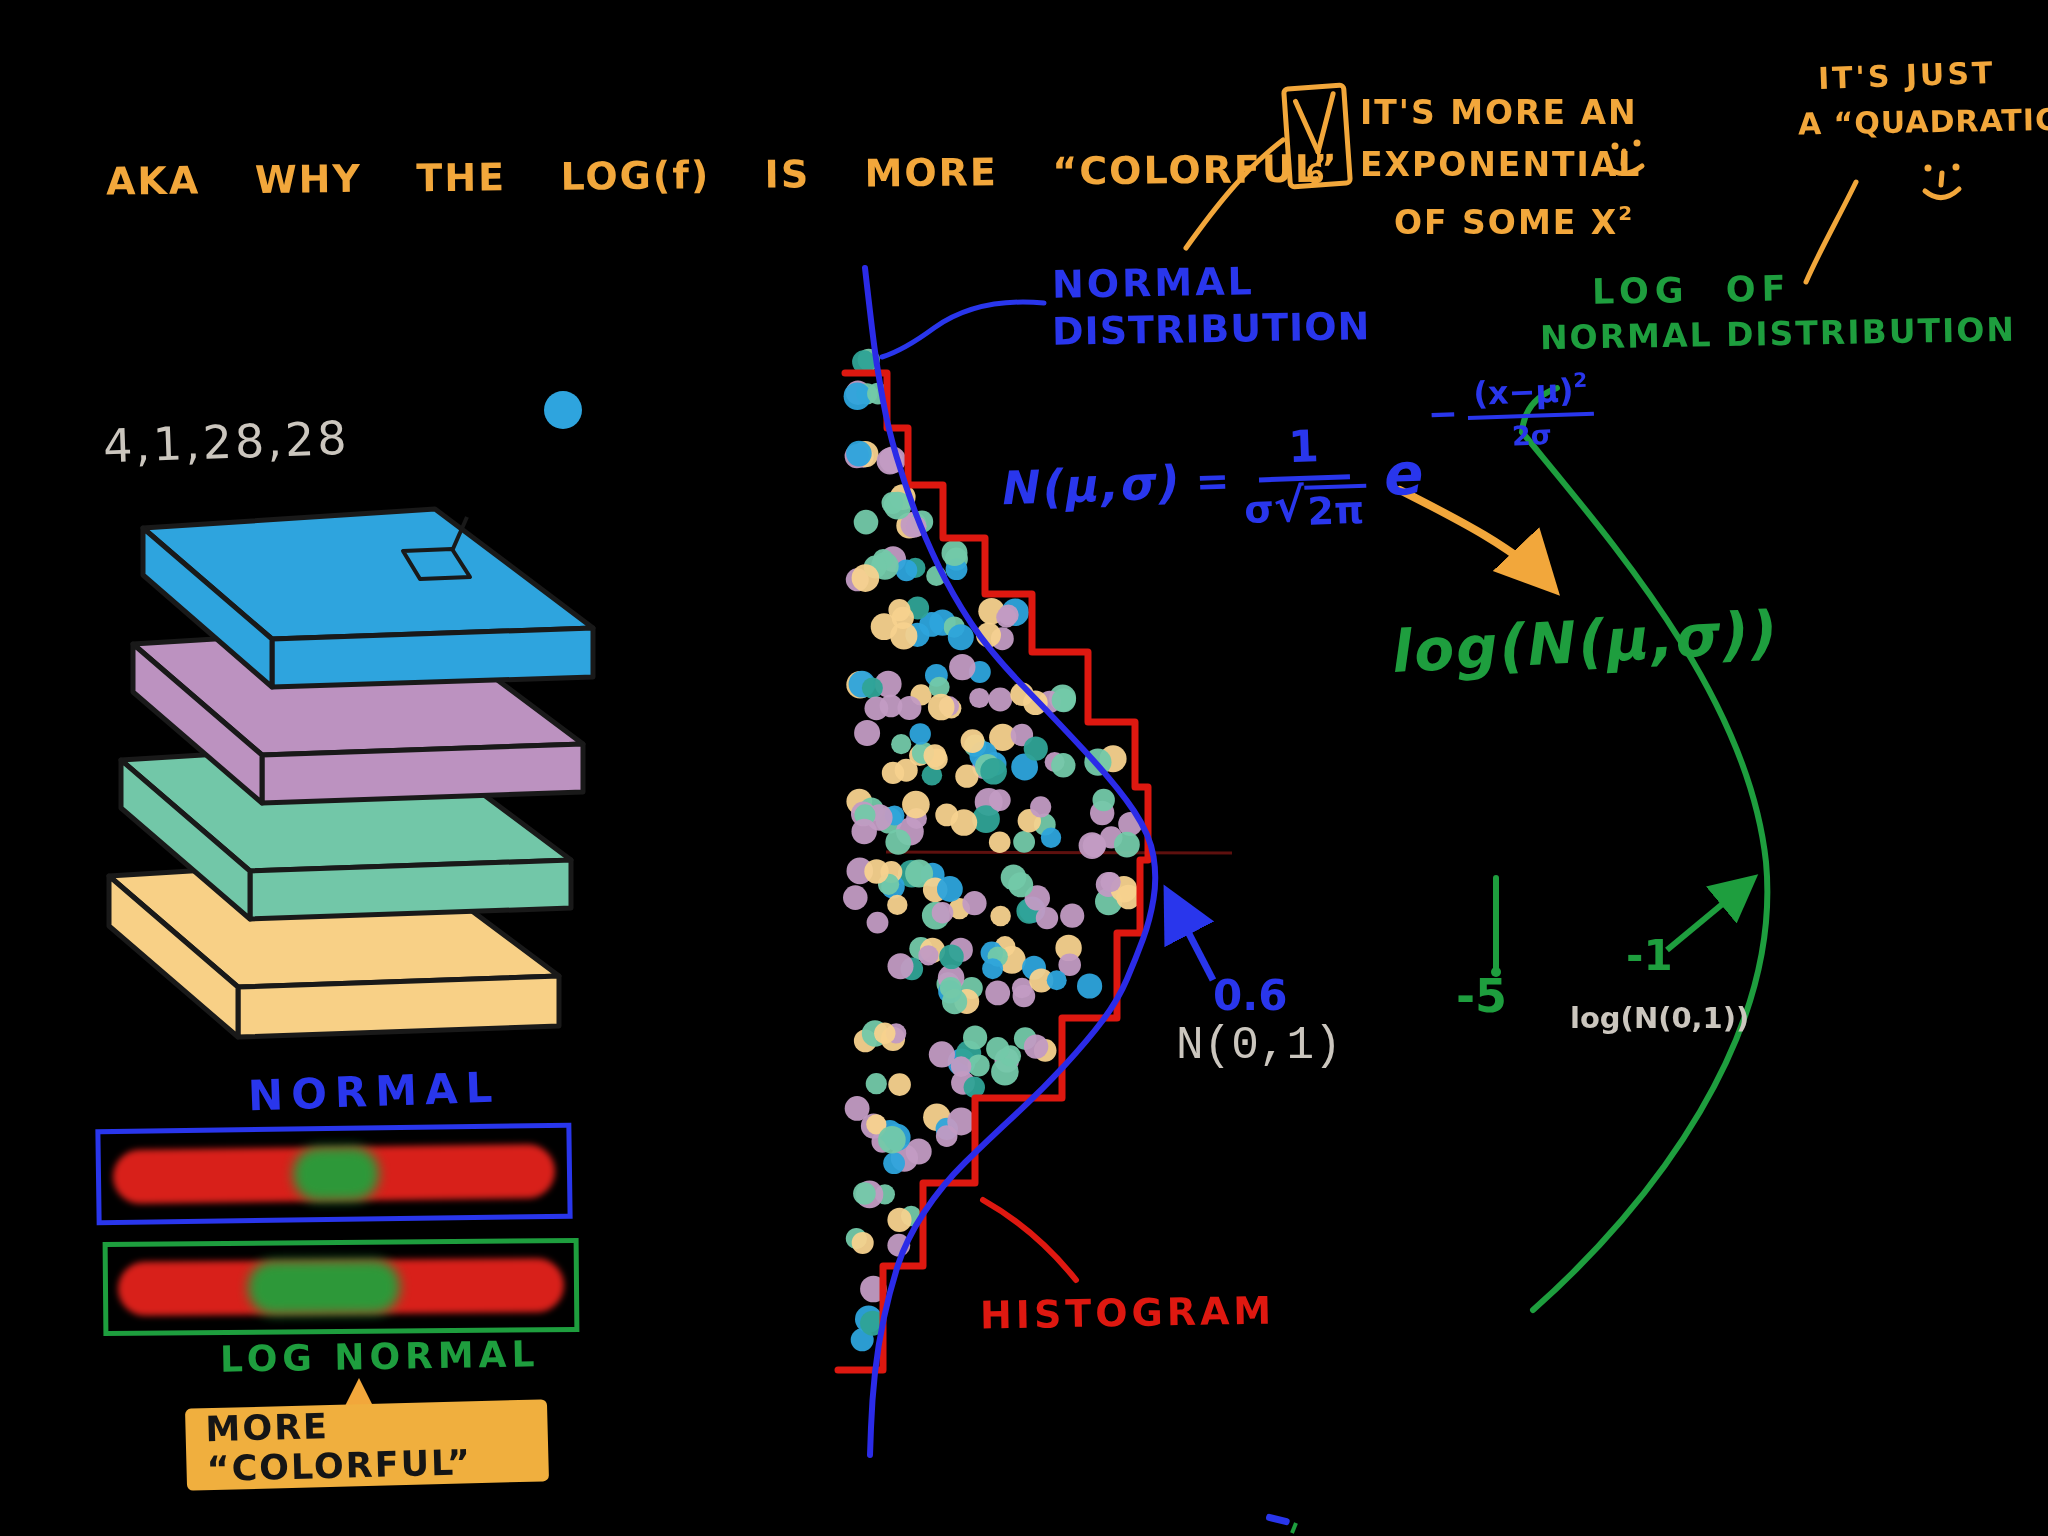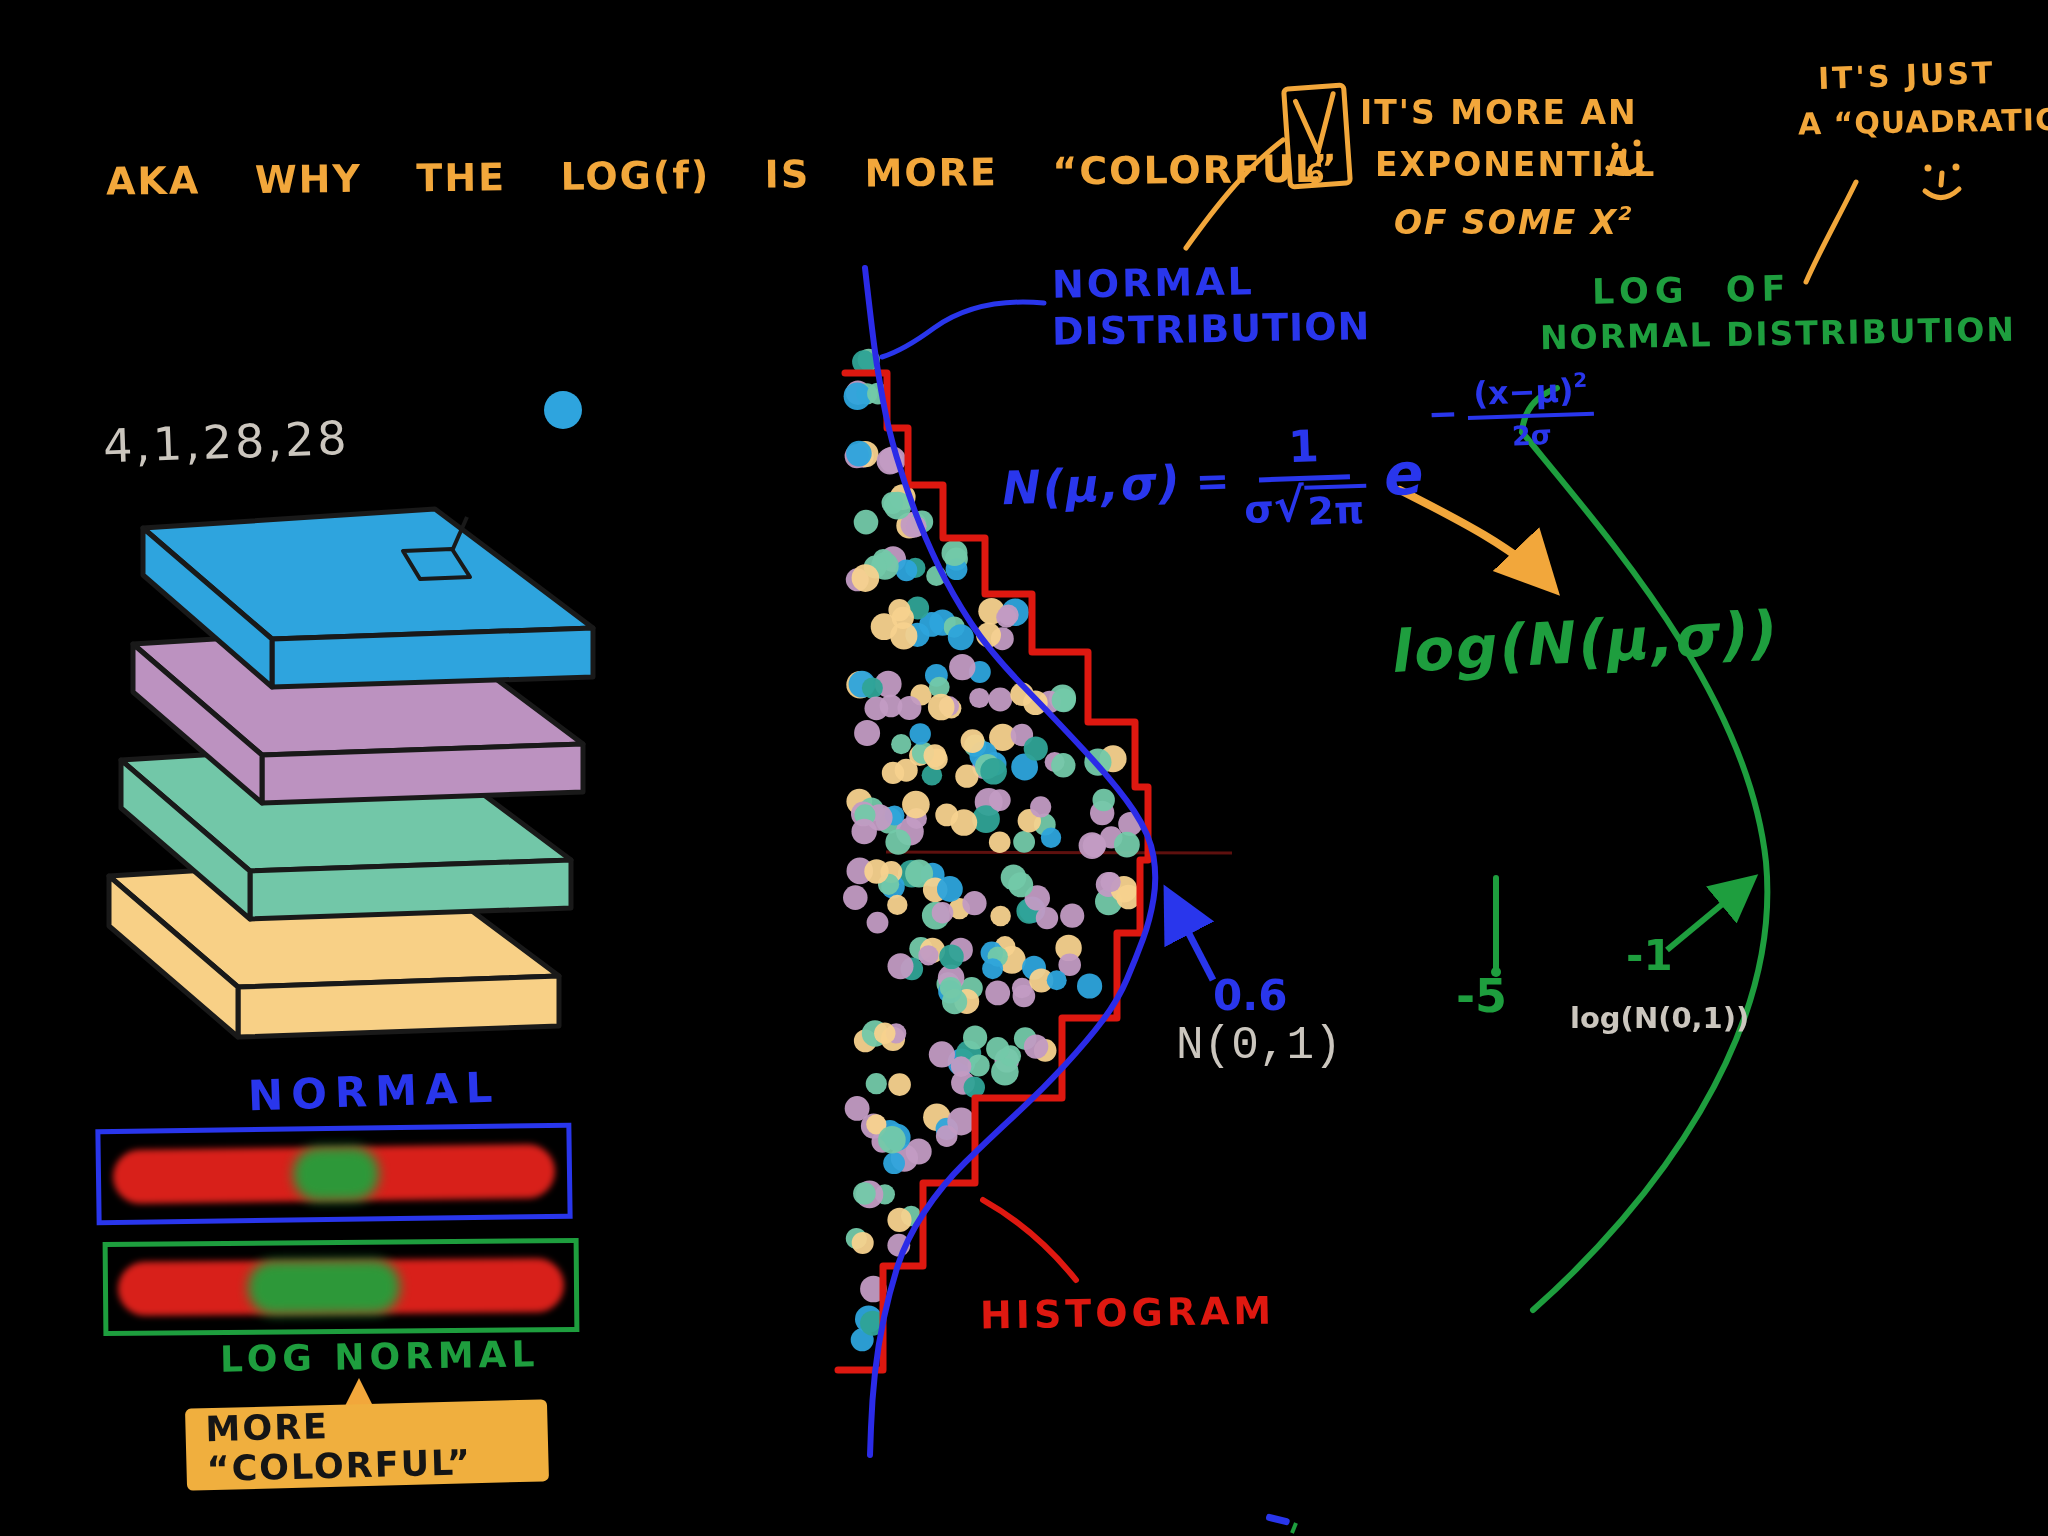--- a/index.html
+++ b/index.html
@@ -357,22 +357,22 @@
       <path d="M 845 373 H 887 V 428 H 908 V 485 H 943 V 538 H 985 V 594 H 1032 V 652 H 1088 V 722 H 1135 V 787 H 1148 V 860 H 1140 V 933 H 1117 V 1018 H 1062 V 1098 H 975 V 1183 H 923 V 1266 H 883 V 1370 H 838" fill="none" stroke="#DE1810" stroke-width="7" stroke-linecap="round" stroke-linejoin="round"></path>
       <path d="M 865 268 Q 872 330 875.0 351.5 Q 878 373 883.0 400.5 Q 888 428 896.5 456.5 Q 905 485 915.0 511.5 Q 925 538 938.5 566.0 Q 952 594 971.0 623.0 Q 990 652 1024.0 687.0 Q 1058 722 1088.0 754.5 Q 1118 787 1134.0 811.0 Q 1150 835 1153.5 856.5 Q 1157 878 1153.5 899.0 Q 1150 920 1143.0 939.0 Q 1136 958 1127.0 979.0 Q 1118 1000 1103.0 1020.0 Q 1088 1040 1065.0 1065.0 Q 1042 1090 1015.0 1115.0 Q 988 1140 965.0 1162.5 Q 942 1185 924.0 1212.5 Q 906 1240 898.0 1265.0 Q 890 1290 884.0 1317.5 Q 878 1345 875.0 1372.5 Q 872 1400 871.0 1427.5 L 870 1455" fill="none" stroke="#2B2BE8" stroke-width="6" stroke-linecap="round"></path>
     </g>
 </svg>
 
 <div class="hw orange" style="left:106px;top:156px;font-size:38px;letter-spacing:2px;word-spacing:12px;transform:rotate(-0.6deg);">AKA  WHY  THE  LOG(f)  IS  MORE  “COLORFUL”</div>
 
 <div class="hw gray" style="left:103px;top:418px;font-size:46px;letter-spacing:3px;transform:rotate(-2deg);font-weight:normal;">4,1,28,28</div>
 
 <div class="hw orange" style="left:1360px;top:96px;font-size:33px;letter-spacing:2px;">IT'S MORE AN</div>
-<div class="hw orange" style="left:1360px;top:148px;font-size:33px;letter-spacing:2px;margin-left:15px;">EXPONENTIAL</div>
-<div class="hw orange" style="left:1394px;top:203px;font-size:33px;letter-spacing:2px;font-style:italic;"><span>OF SOME X</span><span class="sup">2</span></div>
+<div class="hw orange" style="left:1360px;top:148px;font-size:33px;letter-spacing:2px;">EXPONENTIAL</div>
+<div class="hw orange" style="left:1394px;top:203px;font-size:33px;letter-spacing:2px;"><span>OF SOME X</span><span class="sup">2</span></div>
 
 <div class="hw orange" style="left:1818px;top:60px;font-size:30px;letter-spacing:3px;transform:rotate(-2deg);">IT'S JUST</div>
 <div class="hw orange" style="left:1798px;top:106px;font-size:30px;letter-spacing:1px;transform:rotate(-1deg);">A “QUADRATIC”</div>
 
 <div class="hw blue" style="left:1052px;top:264px;font-size:38px;letter-spacing:3px;transform:rotate(-1deg);">NORMAL</div>
 <div class="hw blue" style="left:1052px;top:310px;font-size:38px;letter-spacing:1px;transform:rotate(-1deg);">DISTRIBUTION</div>
 
 <div class="hw green" style="left:1592px;top:272px;font-size:35px;letter-spacing:6px;transform:rotate(-1deg);">LOG  OF</div>
 <div class="hw green" style="left:1540px;top:317px;font-size:33px;letter-spacing:2px;transform:rotate(-1deg);">NORMAL DISTRIBUTION</div>
 

